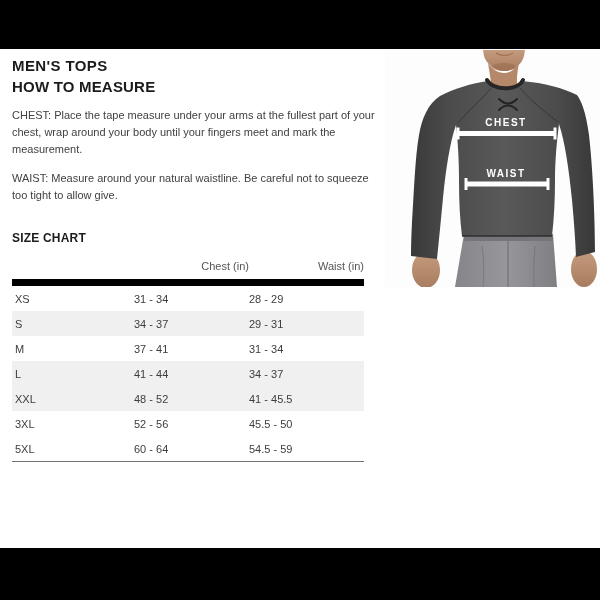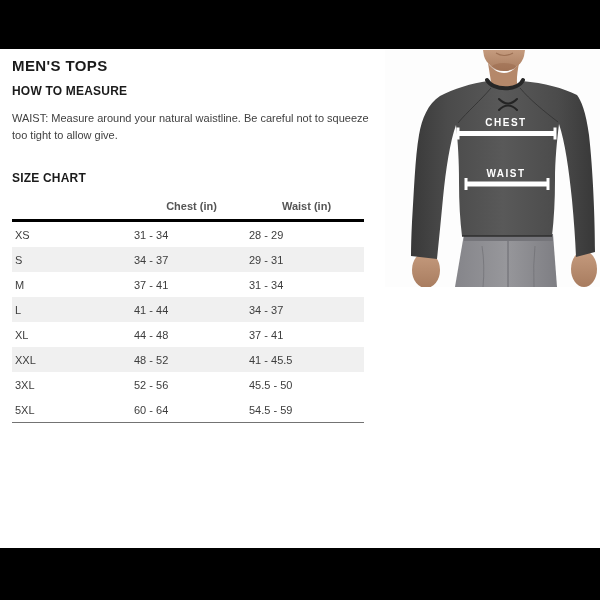--- a/index.html
+++ b/index.html
@@ -10,36 +10,36 @@
   }
   .letterbox{position:absolute;left:0;width:600px;background:#000;}
   .letterbox.top{top:0;height:49px;}
   .letterbox.bottom{top:548px;height:52px;}
 
   .content{position:absolute;left:12px;top:49px;width:580px;}
   h1.page-title{
     margin:8px 0 0;font-size:15px;font-weight:700;color:#1b1b1b;letter-spacing:.4px;
   }
   h2.section-heading{
-    margin:10px 0 0;font-size:12px;font-weight:700;color:#1b1b1b;letter-spacing:.2px;
+    margin:4px 0 0;font-size:15px;font-weight:700;color:#1b1b1b;letter-spacing:.2px;
   }
   p.measure-text{
     max-width:368px;margin:12px 0 0;font-size:11px;line-height:17px;color:#414141;
   }
   h2.size-chart-heading{margin:27px 0 0;font-size:12px;}
 
   table.size-table{
     width:352px;margin-top:8px;border-collapse:collapse;table-layout:fixed;
     font-size:11px;
   }
   table.size-table col.c-size{width:122px;}
   table.size-table col.c-chest{width:115px;}
   table.size-table th{
-    text-align:center;font-weight:700;color:#555555;
-    padding:7px 0 7px 0;border-bottom:3px solid #000000;
+    text-align:right;font-weight:400;color:#555555;
+    padding:7px 0 7px 0;border-bottom:7px solid #000000;
   }
   table.size-table th:first-child{padding-left:3px;}
   table.size-table td{
     color:#3d3d3d;padding:7px 0 6px 0;
   }
   table.size-table td:first-child{padding-left:3px;}
   table.size-table tbody tr.shaded{background:#f0f0f0;}
   table.size-table tbody tr:last-child td{border-bottom:1px solid #737373;}
 
   .photo{
@@ -51,20 +51,21 @@
 <body>
 
 <div class="screen">
 
   <div class="letterbox top"></div>
 
   <div class="content">
     <h1 class="page-title">MEN'S TOPS</h1>
 
     <h2 class="section-heading">HOW TO MEASURE</h2>
+    <p class="measure-text">CHEST: Place the tape measure under your arms at the fullest part of your chest, wrap around your body until your fingers meet and mark the measurement.</p>
     <p class="measure-text">WAIST: Measure around your natural waistline. Be careful not to squeeze too tight to allow give.</p>
 
     <h2 class="section-heading size-chart-heading">SIZE CHART</h2>
 
     <table class="size-table">
       <colgroup>
           <col class="c-size">
           <col class="c-chest">
           <col class="c-waist">
         </colgroup>
@@ -88,25 +89,20 @@
           </tr>
           <tr>
             <td>M</td>
             <td>37 - 41</td>
             <td>31 - 34</td>
           </tr>
           <tr class="shaded">
             <td>L</td>
             <td>41 - 44</td>
             <td>34 - 37</td>
-          </tr>
-          <tr>
-            <td>XL</td>
-            <td>44 - 48</td>
-            <td>37 - 41</td>
           </tr>
           <tr class="shaded">
             <td>XXL</td>
             <td>48 - 52</td>
             <td>41 - 45.5</td>
           </tr>
           <tr>
             <td>3XL</td>
             <td>52 - 56</td>
             <td>45.5 - 50</td>

